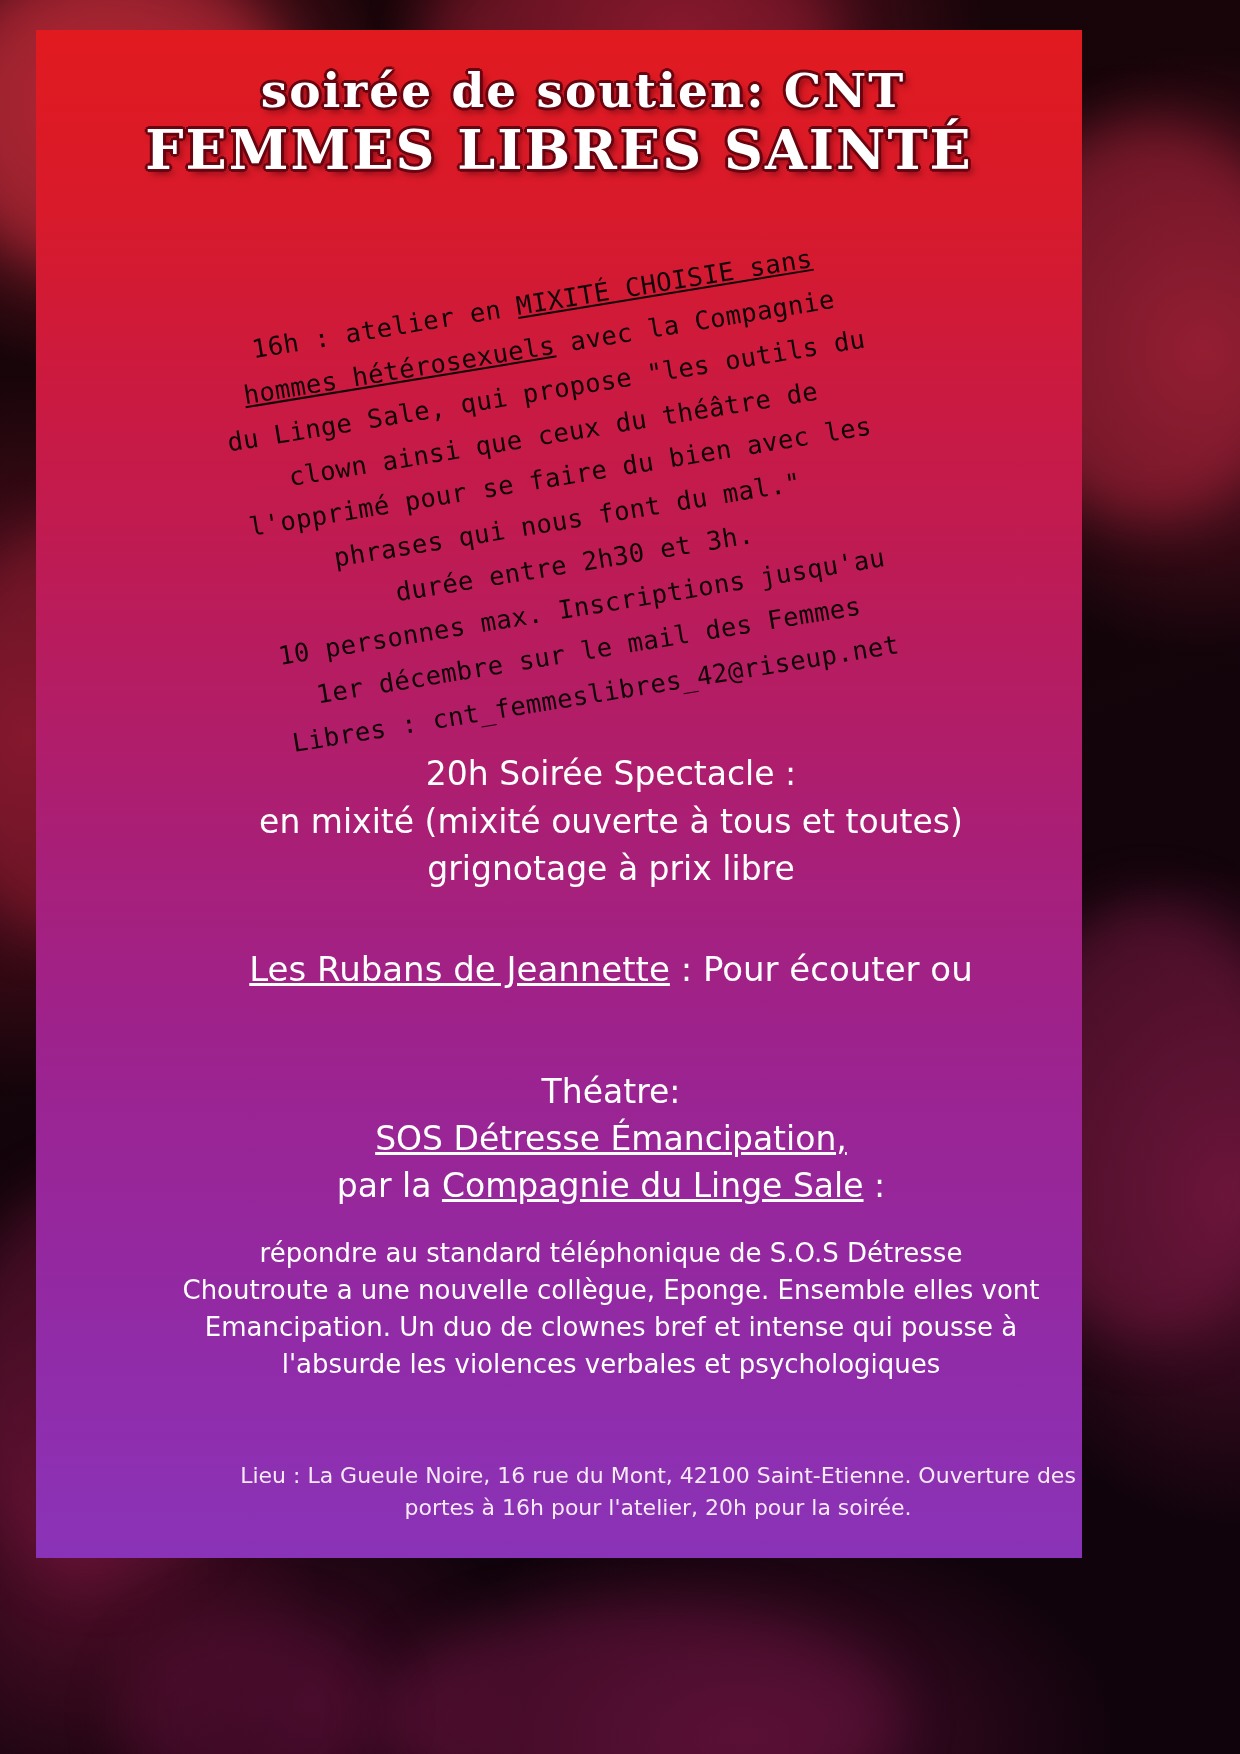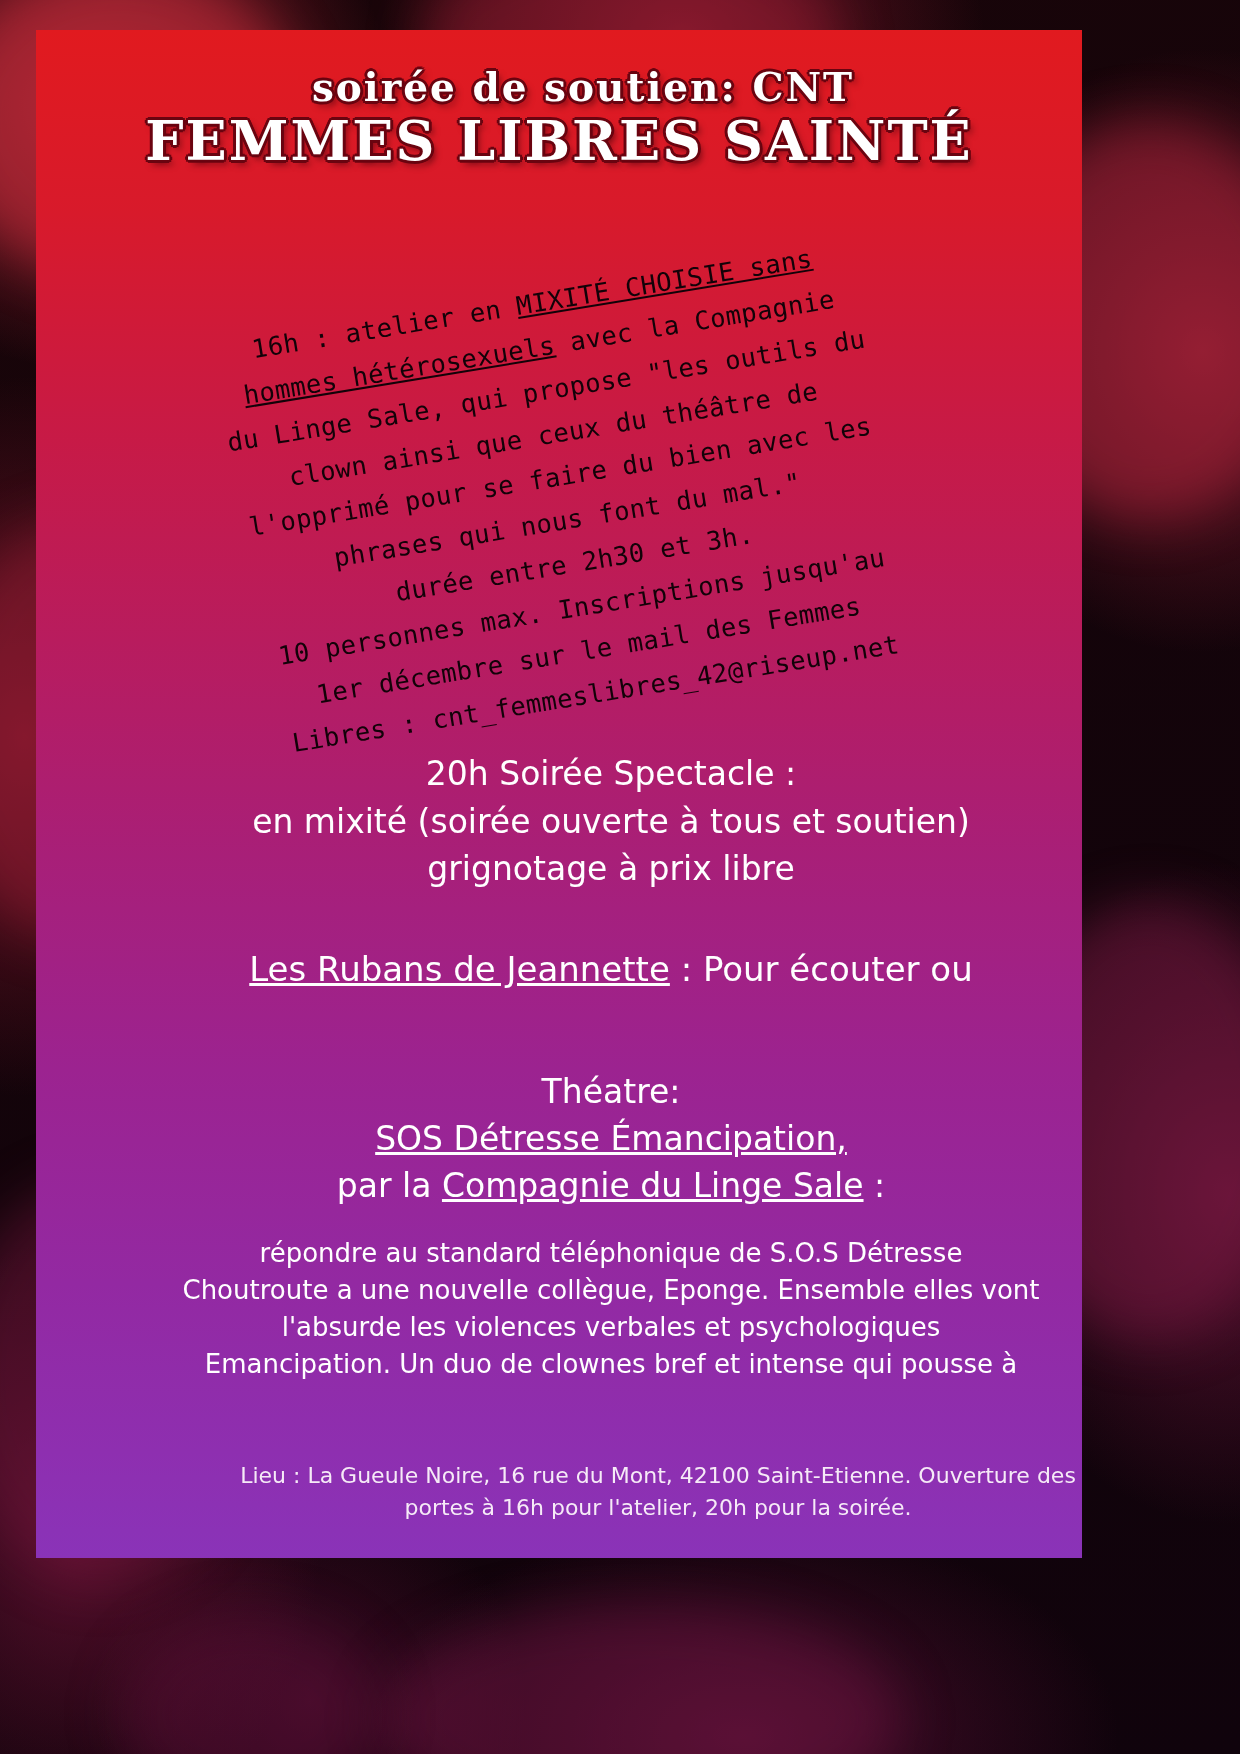--- a/index.html
+++ b/index.html
@@ -80,21 +80,21 @@
     color: #ffffff;
     letter-spacing: 2px;
     line-height: 1.08;
     text-shadow:
       -2px -2px 0 #6a0410,  2px -2px 0 #6a0410,
       -2px  2px 0 #6a0410,  2px  2px 0 #6a0410,
        0px  3px 0 #6a0410,  3px  0px 0 #6a0410,
       -3px  0px 0 #6a0410,  0px -3px 0 #6a0410,
        4px  5px 6px rgba(60,0,10,0.55);
   }
-  .title-line1 { font-size: 39px; padding-left: 48px; }
+  .title-line1 { font-size: 47px; padding-left: 48px; }
   .title-line2 { font-size: 54px; margin-top: 4px; }
 
   
   .workshop-wrap {
     position: absolute;
     left: 0;
     top: 190px;
     width: 1046px;
     height: 520px;
   }
@@ -190,43 +190,43 @@
         <div>phrases qui nous font du mal."</div>
         <div>durée entre 2h30 et 3h.</div>
         <div>10 personnes max. Inscriptions jusqu'au</div>
         <div>1er décembre sur le mail des Femmes</div>
         <div>Libres : cnt_femmeslibres_42@riseup.net</div>
       </div>
     </div>
 
     <div class="body-text spectacle">
       <div>20h Soirée Spectacle :</div>
-      <div>en mixité (soirée ouverte à tous et soutien)</div>
+      <div>en mixité (mixité ouverte à tous et toutes)</div>
       <div>grignotage à prix libre</div>
     </div>
 
     <div class="body-text rubans">
       <div>
         <span class="u">Les Rubans de Jeannette</span><span> :  Pour écouter ou</span>
       </div>
     </div>
 
     <div class="body-text theatre-head">
       <div>Théatre:</div>
       <div class="u">SOS Détresse Émancipation,</div>
       <div>
         <span>par la </span><span class="u">Compagnie du Linge Sale</span><span> :</span>
       </div>
     </div>
 
     <div class="body-text theatre-desc">
       <div>répondre au standard téléphonique de S.O.S Détresse</div>
       <div>Choutroute a une nouvelle collègue, Eponge. Ensemble elles vont</div>
+      <div>Emancipation. Un duo de clownes bref et intense qui pousse à</div>
       <div>l'absurde les violences verbales et psychologiques</div>
-      <div>Emancipation. Un duo de clownes bref et intense qui pousse à</div>
     </div>
 
     <div class="body-text venue">
       <div>Lieu : La Gueule Noire, 16 rue du Mont, 42100 Saint-Etienne. Ouverture des</div>
       <div>portes à 16h pour l'atelier, 20h pour la soirée.</div>
     </div>
 
   </div>
 </div>
 

